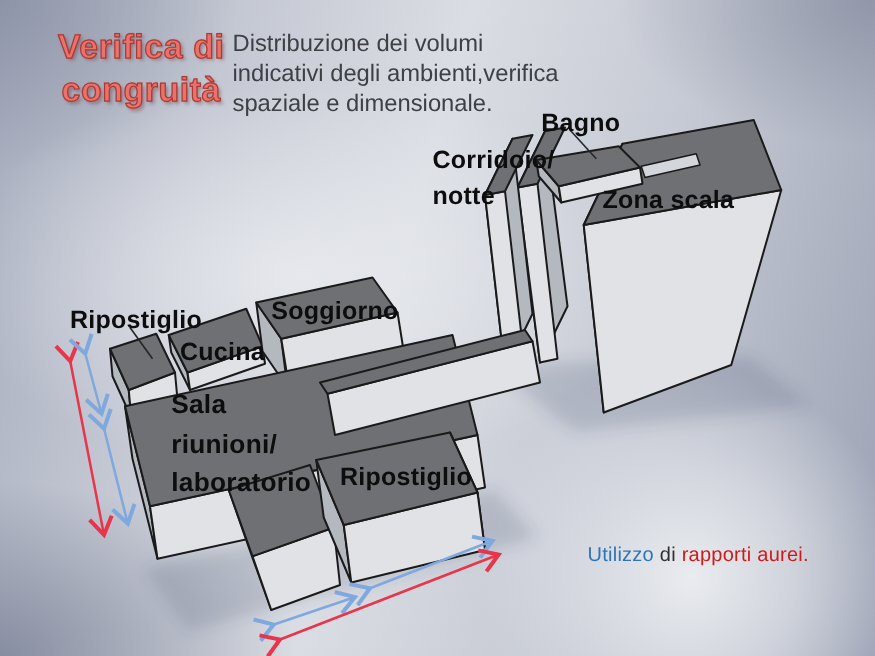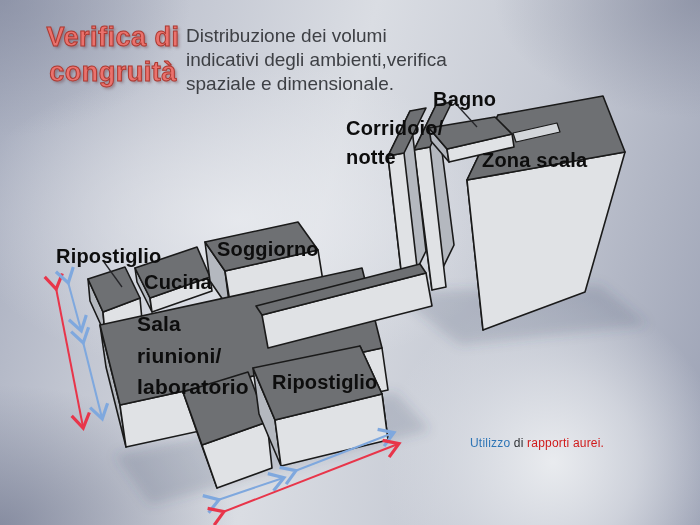--- a/index.html
+++ b/index.html
@@ -35,21 +35,21 @@
     font-size:27px;font-weight:700;line-height:35px;white-space:pre-line;
     color:var(--title-fill,#ea726d);
     -webkit-text-stroke:1px var(--title-outline,#ad3a32);
     text-shadow:2px 2px 3px rgba(90,30,35,.38), 0 0 1px rgba(173,58,50,.55);
     letter-spacing:.5px;
   }
   .description{
     position:absolute;left:186px;top:24px;width:262px;
     font-size:19px;line-height:24px;color:var(--description,#3e4045);
   }
-  .footer{position:absolute;left:470px;top:436px;font-size:12px;letter-spacing:.2px;}
+  .footer{position:absolute;left:470px;top:436px;font-size:16px;letter-spacing:.2px;}
   .footer .f-blue{color:var(--footer-blue,#2e75b6);}
   .footer .f-dark{color:#2f3135;}
   .footer .f-red {color:var(--footer-red,#d01a1a);}
 </style>
 </head>
 <body>
 
 <div class="slide">
 
   <svg viewBox="0 0 700 525">

